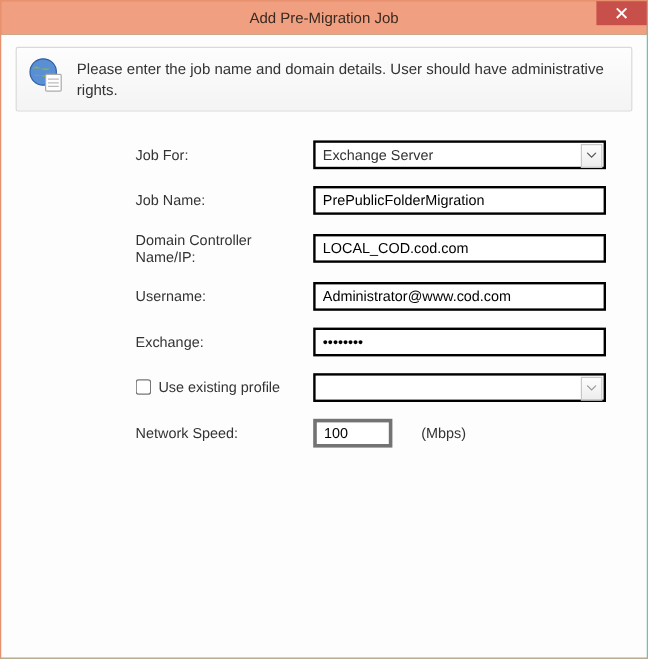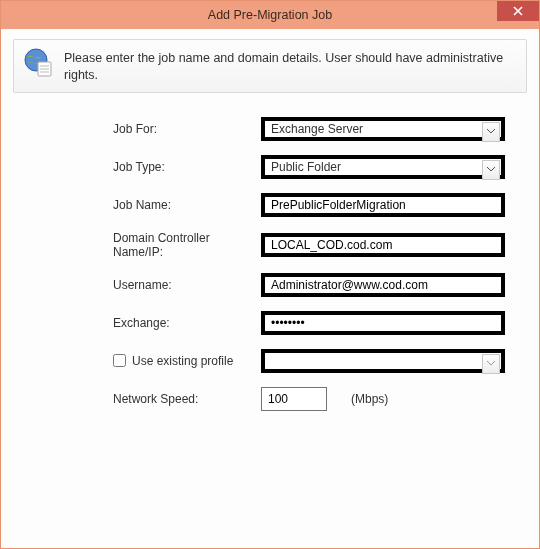--- a/index.html
+++ b/index.html
@@ -91,21 +91,21 @@
     font-size: 12px;
     color: #333;
     flex-shrink: 0;
   }
   .field {
     flex: 1;
   }
   .combo, .textin {
     width: 244px;
     height: 24px;
-    border: 4px solid #000000;
+    border: 2px solid #000000;
     background: #fff;
     font-family: inherit;
     font-size: 12px;
     padding: 0 6px;
     outline: none;
   }
   .combo {
     position: relative;
     display: flex;
     align-items: center;
@@ -121,21 +121,21 @@
     border: 1px solid #c8c8c8;
     background: linear-gradient(#fdfdfd, #ededed);
     display: flex;
     align-items: center;
     justify-content: center;
   }
   .combo .arrow svg { display:block; }
   .small-in {
     width: 66px;
     height: 24px;
-    border: 1px solid #737373;
+    border: 3px solid #737373;
     background: #fff;
     font-family: inherit;
     font-size: 12px;
     padding: 0 6px;
     outline: none;
     text-align: left;
   }
   .units {
     margin-left: 24px;
     font-size: 12px;
@@ -222,33 +222,20 @@
             <span>Exchange Server</span>
             <span class="arrow">
               <svg width="8" height="5" viewBox="0 0 8 5">
                   <path d="M0 0 L4 4 L8 0" fill="none" stroke="#555" stroke-width="1"></path>
                 </svg>
             </span>
           </div>
         </div>
       </div>
 
-      <div class="row">
-        <div class="label">Job Type:</div>
-        <div class="field">
-          <div class="combo">
-            <span>Public Folder</span>
-            <span class="arrow">
-              <svg width="8" height="5" viewBox="0 0 8 5">
-                  <path d="M0 0 L4 4 L8 0" fill="none" stroke="#555" stroke-width="1"></path>
-                </svg>
-            </span>
-          </div>
-        </div>
-      </div>
 
       <div class="row">
         <div class="label">Job Name:</div>
         <div class="field">
           <input class="textin" type="text" value="PrePublicFolderMigration" style="">
         </div>
       </div>
 
       <div class="row">
         <div class="label">Domain Controller Name/IP:</div>

